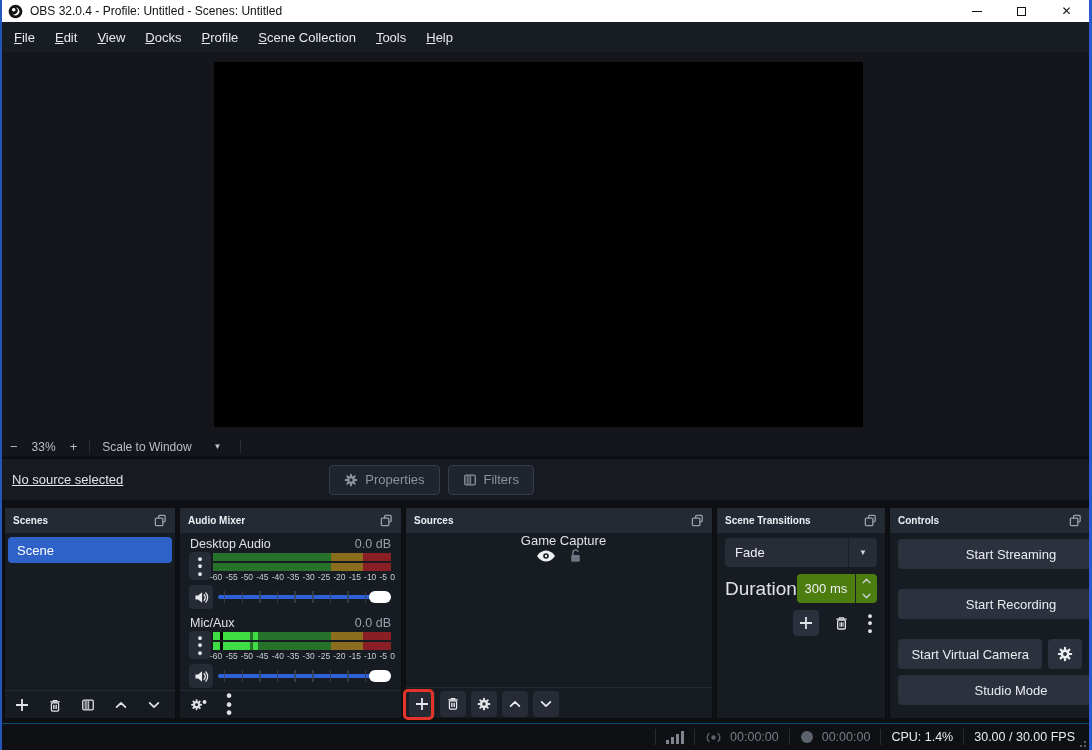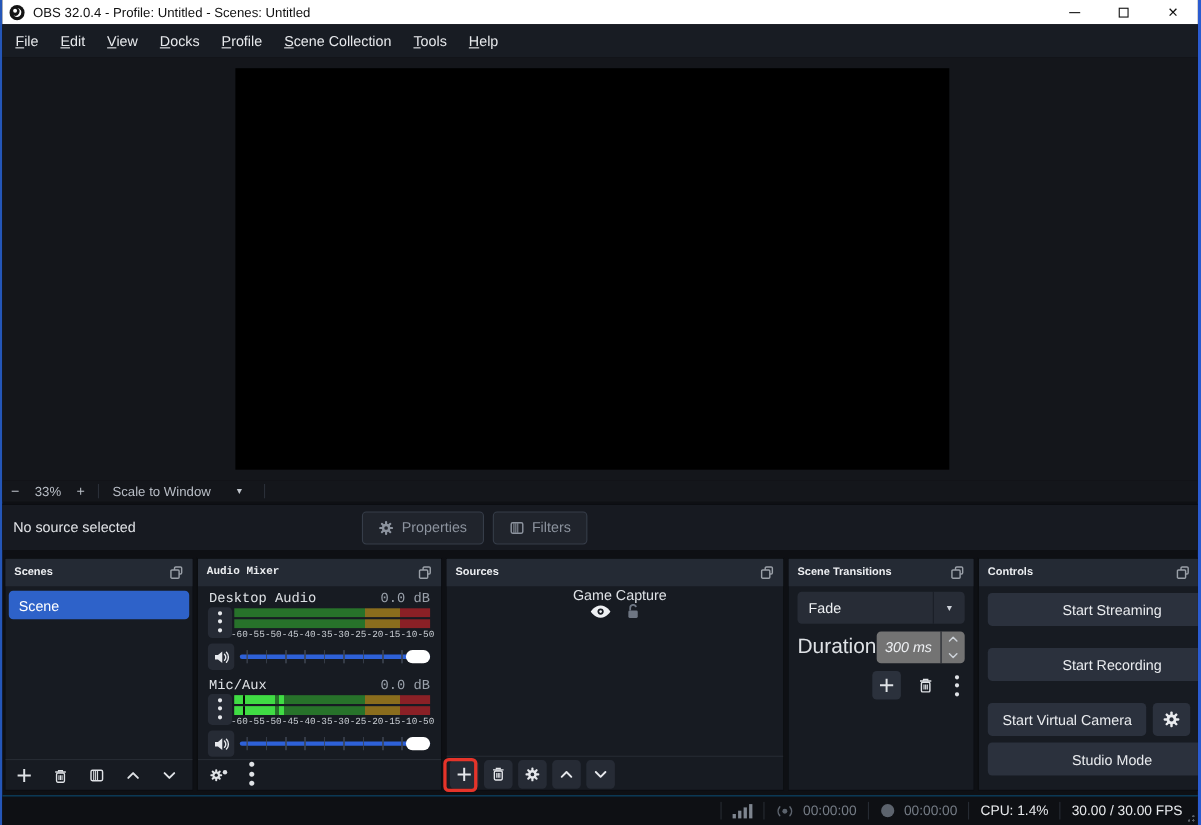--- a/index.html
+++ b/index.html
@@ -36,37 +36,37 @@
     display:flex; align-items:center; font-size:12px; color:#b9bec6; }
   .zoom-btn { padding:0 8px; font-size:13px; color:#b9bec6; }
   .zoom-level { padding:0 6px; }
   .zoom-sep { width:1px; height:13px; background:#2a2f38; margin:0 4px; }
   .scale-mode { padding:0 8px; }
   .scale-caret { padding:0 14px; color:#c0c5cc; font-size:8px; }
 
   
   .src-toolbar { position:absolute; left:0; top:458px; right:0; height:42px; background:#171a21;
     border-top:1px solid #0b0d10; display:flex; align-items:center; }
-  .no-source { font-size:13px; color:#e2e4e8; margin-left:10px; }
+  .no-source { font-size:13px; color:#e2e4e8; margin-left:10px;text-decoration:underline; }
   .tool-btn { display:flex; align-items:center; gap:7px; height:30px; padding:0 14px;
     margin-left:8px; background:#20242c; border:1px solid #363d49; border-radius:4px;
     color:#8c939e; font-size:13px; }
   .tool-btn svg { display:block; }
   .btn-properties { margin-left:206px; }
 
   
   .dock { position:absolute; top:507px; height:212px; background:#171b22; border:1px solid #0b0d10; }
   .dock-header { height:25px; background:#242a34; display:flex; align-items:center;
     justify-content:space-between; padding:0 8px; }
   .dock-title { font-size:10px; font-weight:bold; color:#eceef1; }
   .popout { color:#9aa0a8; display:flex; }
   .dock-body { position:relative; height:186px; }
 
   .dock-scenes { left:2px;  width:172px; }
-  .dock-mixer  { left:177px; width:223px;font-family:Liberation Mono, monospace; }
+  .dock-mixer  { left:177px; width:223px; }
   .dock-sources{ left:403px; width:308px; }
   .dock-trans  { left:714px; width:170px; }
   .dock-ctrl   { left:887px; width:202px; }
 
   
   .scene-item { position:absolute; left:3px; right:3px; top:4px; height:26px;
     background:#2e62c9; border-radius:4px; display:flex; align-items:center;
     padding-left:9px; font-size:13px; color:#fff; }
   .dock-toolbar { position:absolute; left:0; right:0; bottom:0; height:29px;
     border-top:1px solid #262b33; display:flex; align-items:center; color:#dfe2e6; }
@@ -123,22 +123,22 @@
 
   
   .trans-select { position:absolute; left:8px; right:8px; top:5px; height:29px;
     background:#272c36; border-radius:4px; display:flex; align-items:center; }
   .trans-select .sel-text { flex:1; padding-left:10px; font-size:13px; color:#eef0f3; }
   .sel-caret-zone { width:29px; height:29px; border-left:1px solid #1b1f27; display:flex;
     align-items:center; justify-content:center; color:#cdd2d9; font-size:8px; }
   .duration-row { position:absolute; left:8px; right:8px; top:41px; height:29px;
     display:flex; align-items:center; }
   .duration-label { font-size:19px; color:#dfe2e6; }
-  .spinbox { margin-left:auto; width:90px; height:29px; background:#737373; border-radius:4px;
-    display:flex;font-style:italic; }
+  .spinbox { margin-left:auto; width:90px; height:29px; background:#4d7c0f; border-radius:4px;
+    display:flex; }
   .spin-value { flex:1; display:flex; align-items:center; justify-content:center;
     font-size:13px; color:#eef0f3; }
   .spin-arrows { width:22px; border-left:1px solid #1b1f27; display:flex; flex-direction:column; }
   .spin-arrows .sp { flex:1; display:flex; align-items:center; justify-content:center; color:#cdd2d9; }
   .trans-btn-row { position:absolute; left:8px; right:8px; top:77px; height:26px;
     display:flex; align-items:center; justify-content:flex-end; gap:10px; color:#dfe2e6; }
   .plus-btn { width:26px; height:26px; background:#2b313c; border-radius:4px;
     display:flex; align-items:center; justify-content:center; }
 
   

